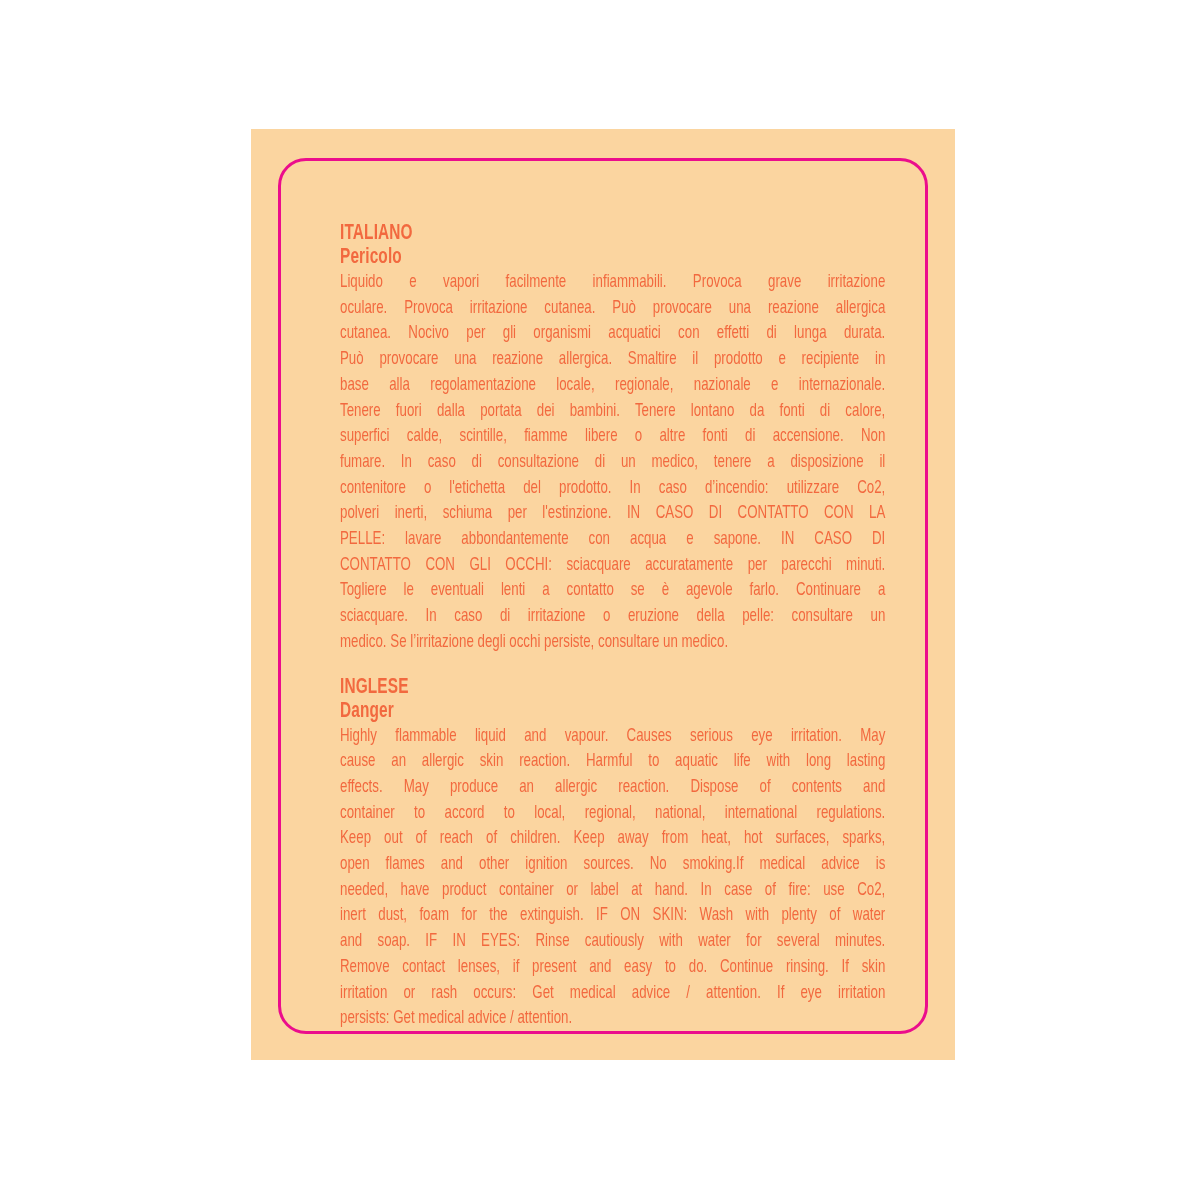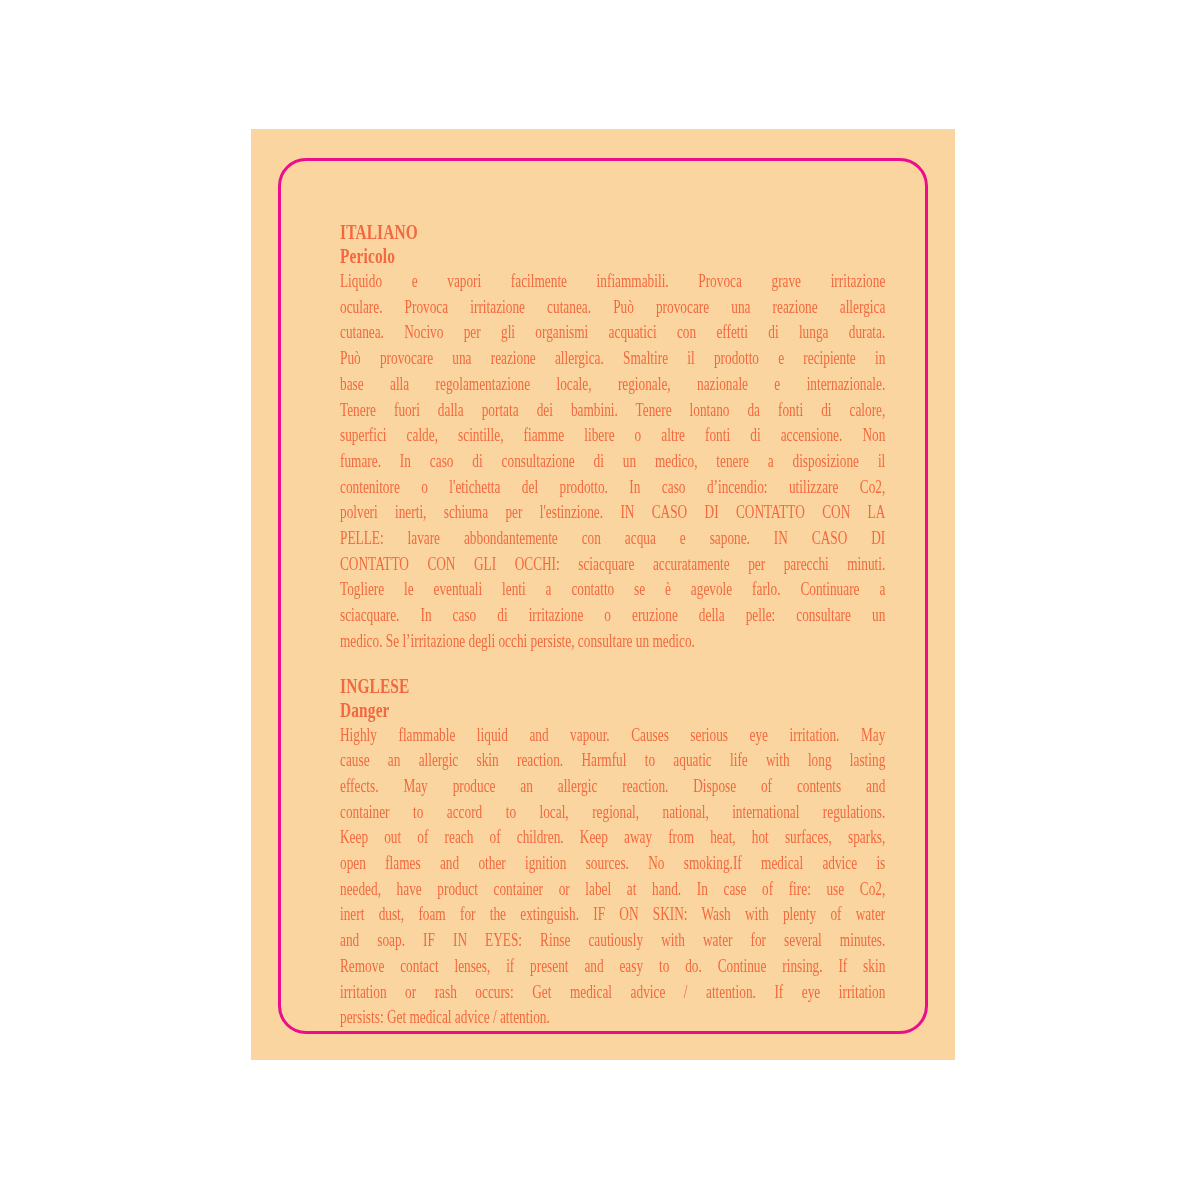--- a/index.html
+++ b/index.html
@@ -17,21 +17,20 @@
     background: #ffffff;
     overflow: hidden;
   }
   .sheet {
     position: absolute;
     left: 251px;
     top: 129px;
     width: 704px;
     height: 931px;
     background: #FBD5A0;
-    font-family: Liberation Serif, serif;
   }
   .frame {
     position: absolute;
     left: 27px;
     top: 29px;
     width: 650px;
     height: 876px;
     box-sizing: border-box;
     border: 3px solid #EB0D8C;
     border-radius: 28px;

